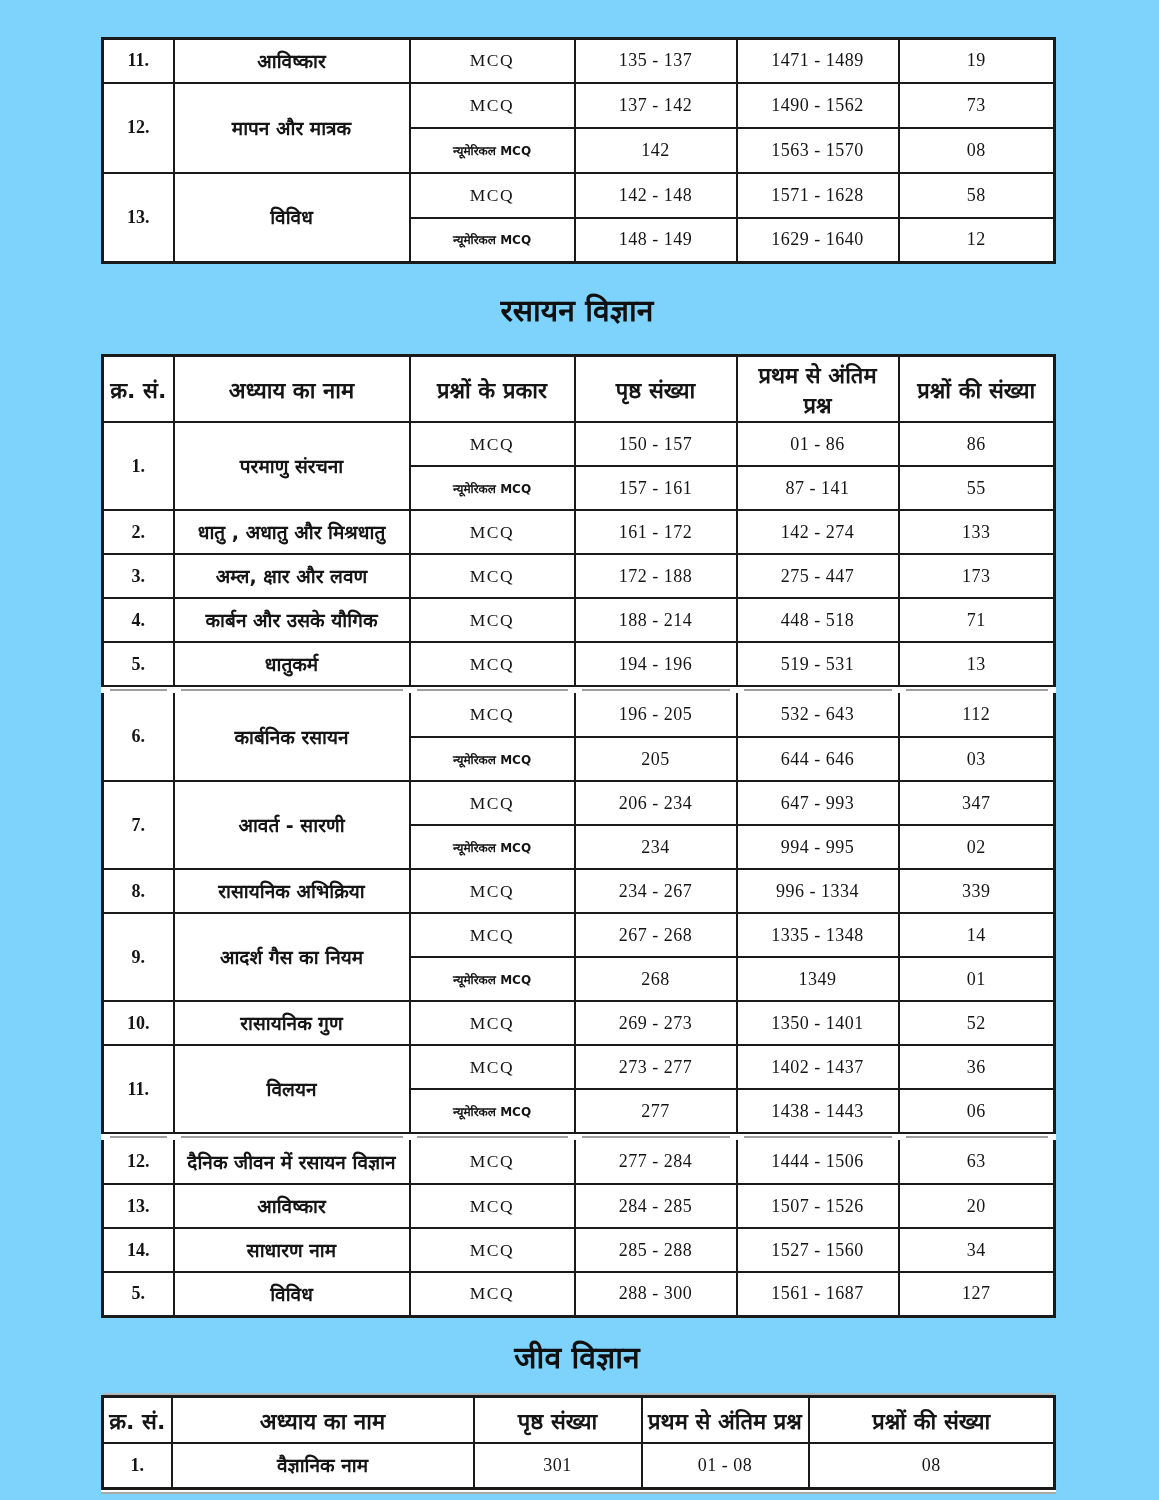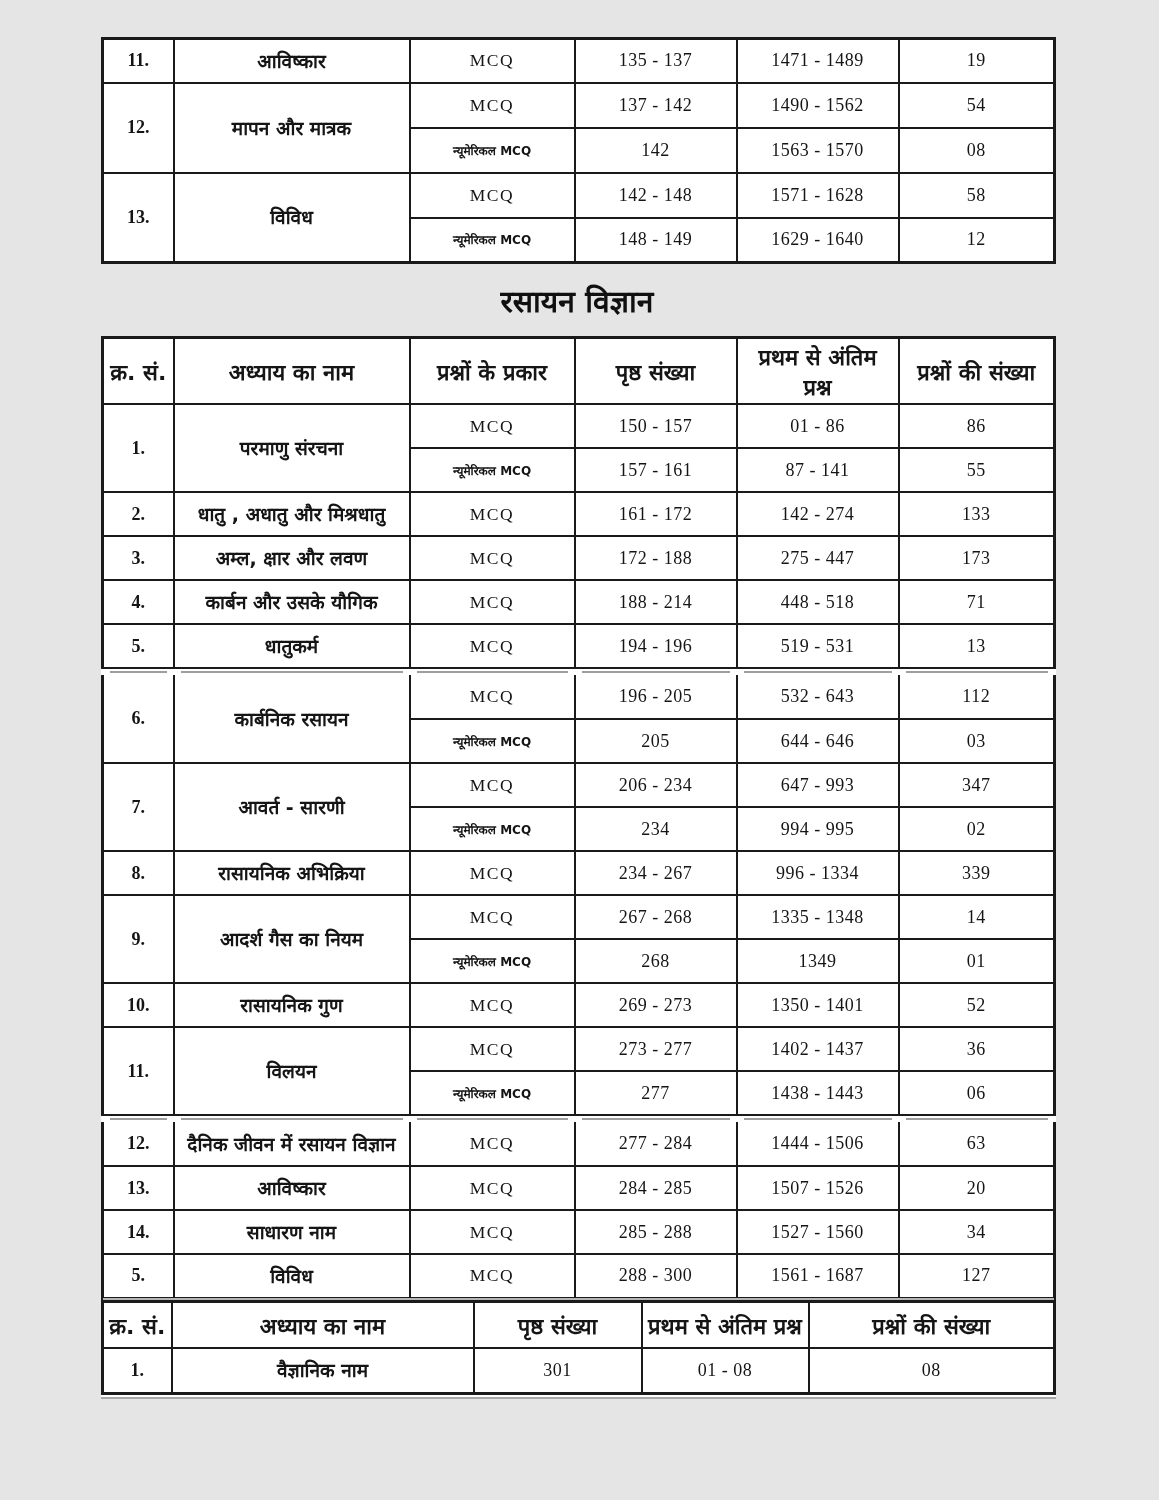--- a/index.html
+++ b/index.html
@@ -1,21 +1,21 @@
 <!DOCTYPE html>
 <html><head>
 <meta charset="utf-8">
 <style>
   * { box-sizing: border-box; margin: 0; padding: 0; }
   html, body { background: #ffffff; }
   body { width: 1159px; height: 1500px; }
   .page {
     position: relative;
     width: 1159px; height: 1500px;
-    background: #e5e5e5;
+    background: #7dd3fc;
     color: #151515;
     overflow: hidden;
   }
   .content { margin-left: 101px; width: 952px; padding-top: 37px; }
 
   table.doc {
     border-collapse: collapse;
     table-layout: fixed;
     width: 952px;
     border: 3px solid #1a1a1a;
@@ -31,21 +31,21 @@
 
   
   .dev  { font-family: "DejaVu Sans", sans-serif; font-weight: 700; font-size: 22px; }
   .chap { font-family: "DejaVu Sans", sans-serif; font-weight: 700; font-size: 19px; }
   .srl  { font-family: "Liberation Serif", "DejaVu Serif", serif; font-weight: 700; font-size: 18px; }
   .num  { font-family: "Liberation Serif", "DejaVu Serif", serif; font-weight: 400; font-size: 18px; letter-spacing: 0.5px; }
   .typ  { font-family: "DejaVu Sans", sans-serif; font-weight: 600; font-size: 12px; }
   .mcq  { font-family: "Liberation Serif", "DejaVu Serif", serif; font-weight: 400; font-size: 17.5px; letter-spacing: 1.5px; margin-top: 48px; }
 
   .hblock { display: flex; align-items: center; justify-content: center; }
-  .hblock.chem { height: 72px; }
+  .hblock.chem { height: 90px; }
   .hblock.bio  { height: 77px; }
   .heading {
     font-family: "DejaVu Sans", sans-serif;
     font-weight: 700;
     font-size: 30px;
     color: #101010;
     text-align: center;
   }
 
   tr.h44 { height: 44px; }
@@ -95,21 +95,21 @@
           <td class="num">135 - 137</td>
           <td class="num">1471 - 1489</td>
           <td class="num">19</td>
         </tr>
         <tr class="h45">
           <td class="srl vtop" rowspan="2">12.</td>
           <td class="chap" rowspan="2">मापन और मात्रक</td>
           <td class="mcq">MCQ</td>
           <td class="num">137 -  142</td>
           <td class="num">1490 - 1562</td>
-          <td class="num">54</td>
+          <td class="num">73</td>
         </tr>
         <tr class="h45">
           <td class="typ">न्यूमेरिकल MCQ</td>
           <td class="num">142</td>
           <td class="num">1563 - 1570</td>
           <td class="num">08</td>
         </tr>
         <tr class="h45">
           <td class="srl" rowspan="2">13.</td>
           <td class="chap" rowspan="2">विविध</td>
@@ -322,20 +322,23 @@
           <td class="srl">5.</td>
           <td class="chap">विविध</td>
           <td class="mcq">MCQ</td>
           <td class="num">288 - 300</td>
           <td class="num">1561 - 1687</td>
           <td class="num">127</td>
         </tr>
       </tbody>
     </table>
 
+    <div class="hblock bio">
+      <div class="heading">जीव विज्ञान</div>
+    </div>
 
     <table class="doc btable">
       <colgroup>
         <col style="width:69px">
           <col style="width:302px">
           <col style="width:168px">
         <col style="width:167px">
           <col style="width:246px">
       </colgroup>
       <tbody>

